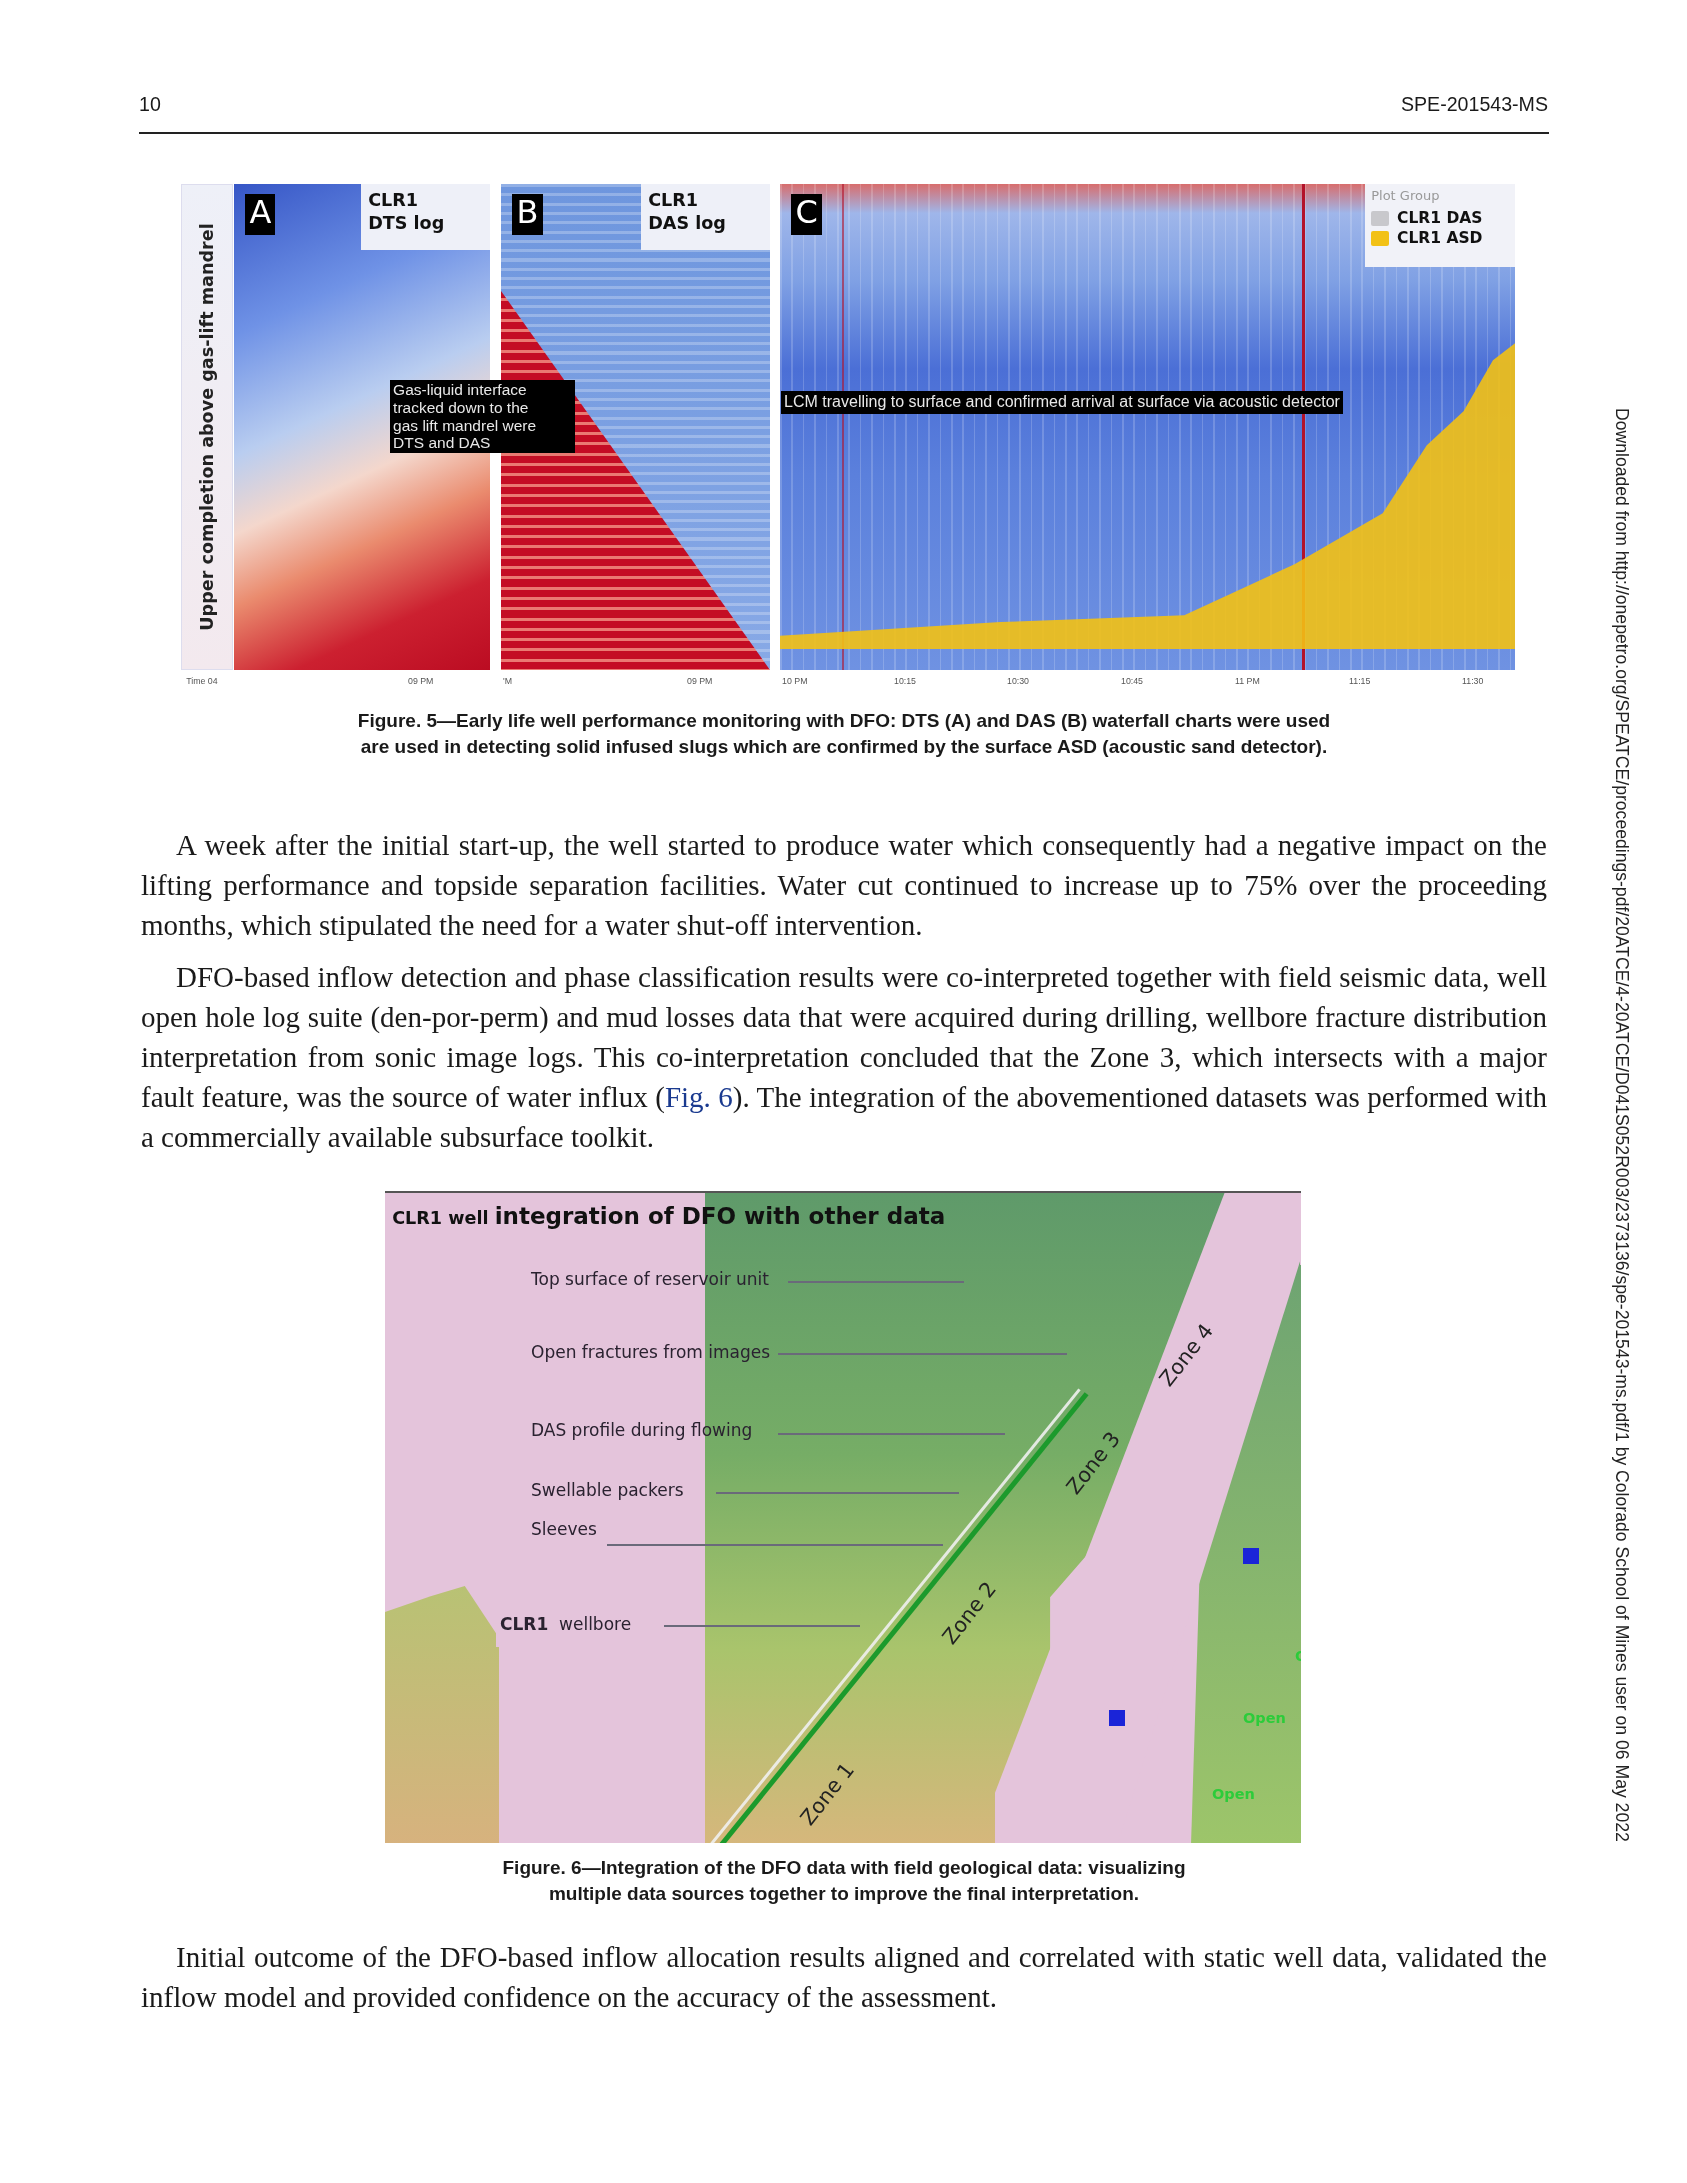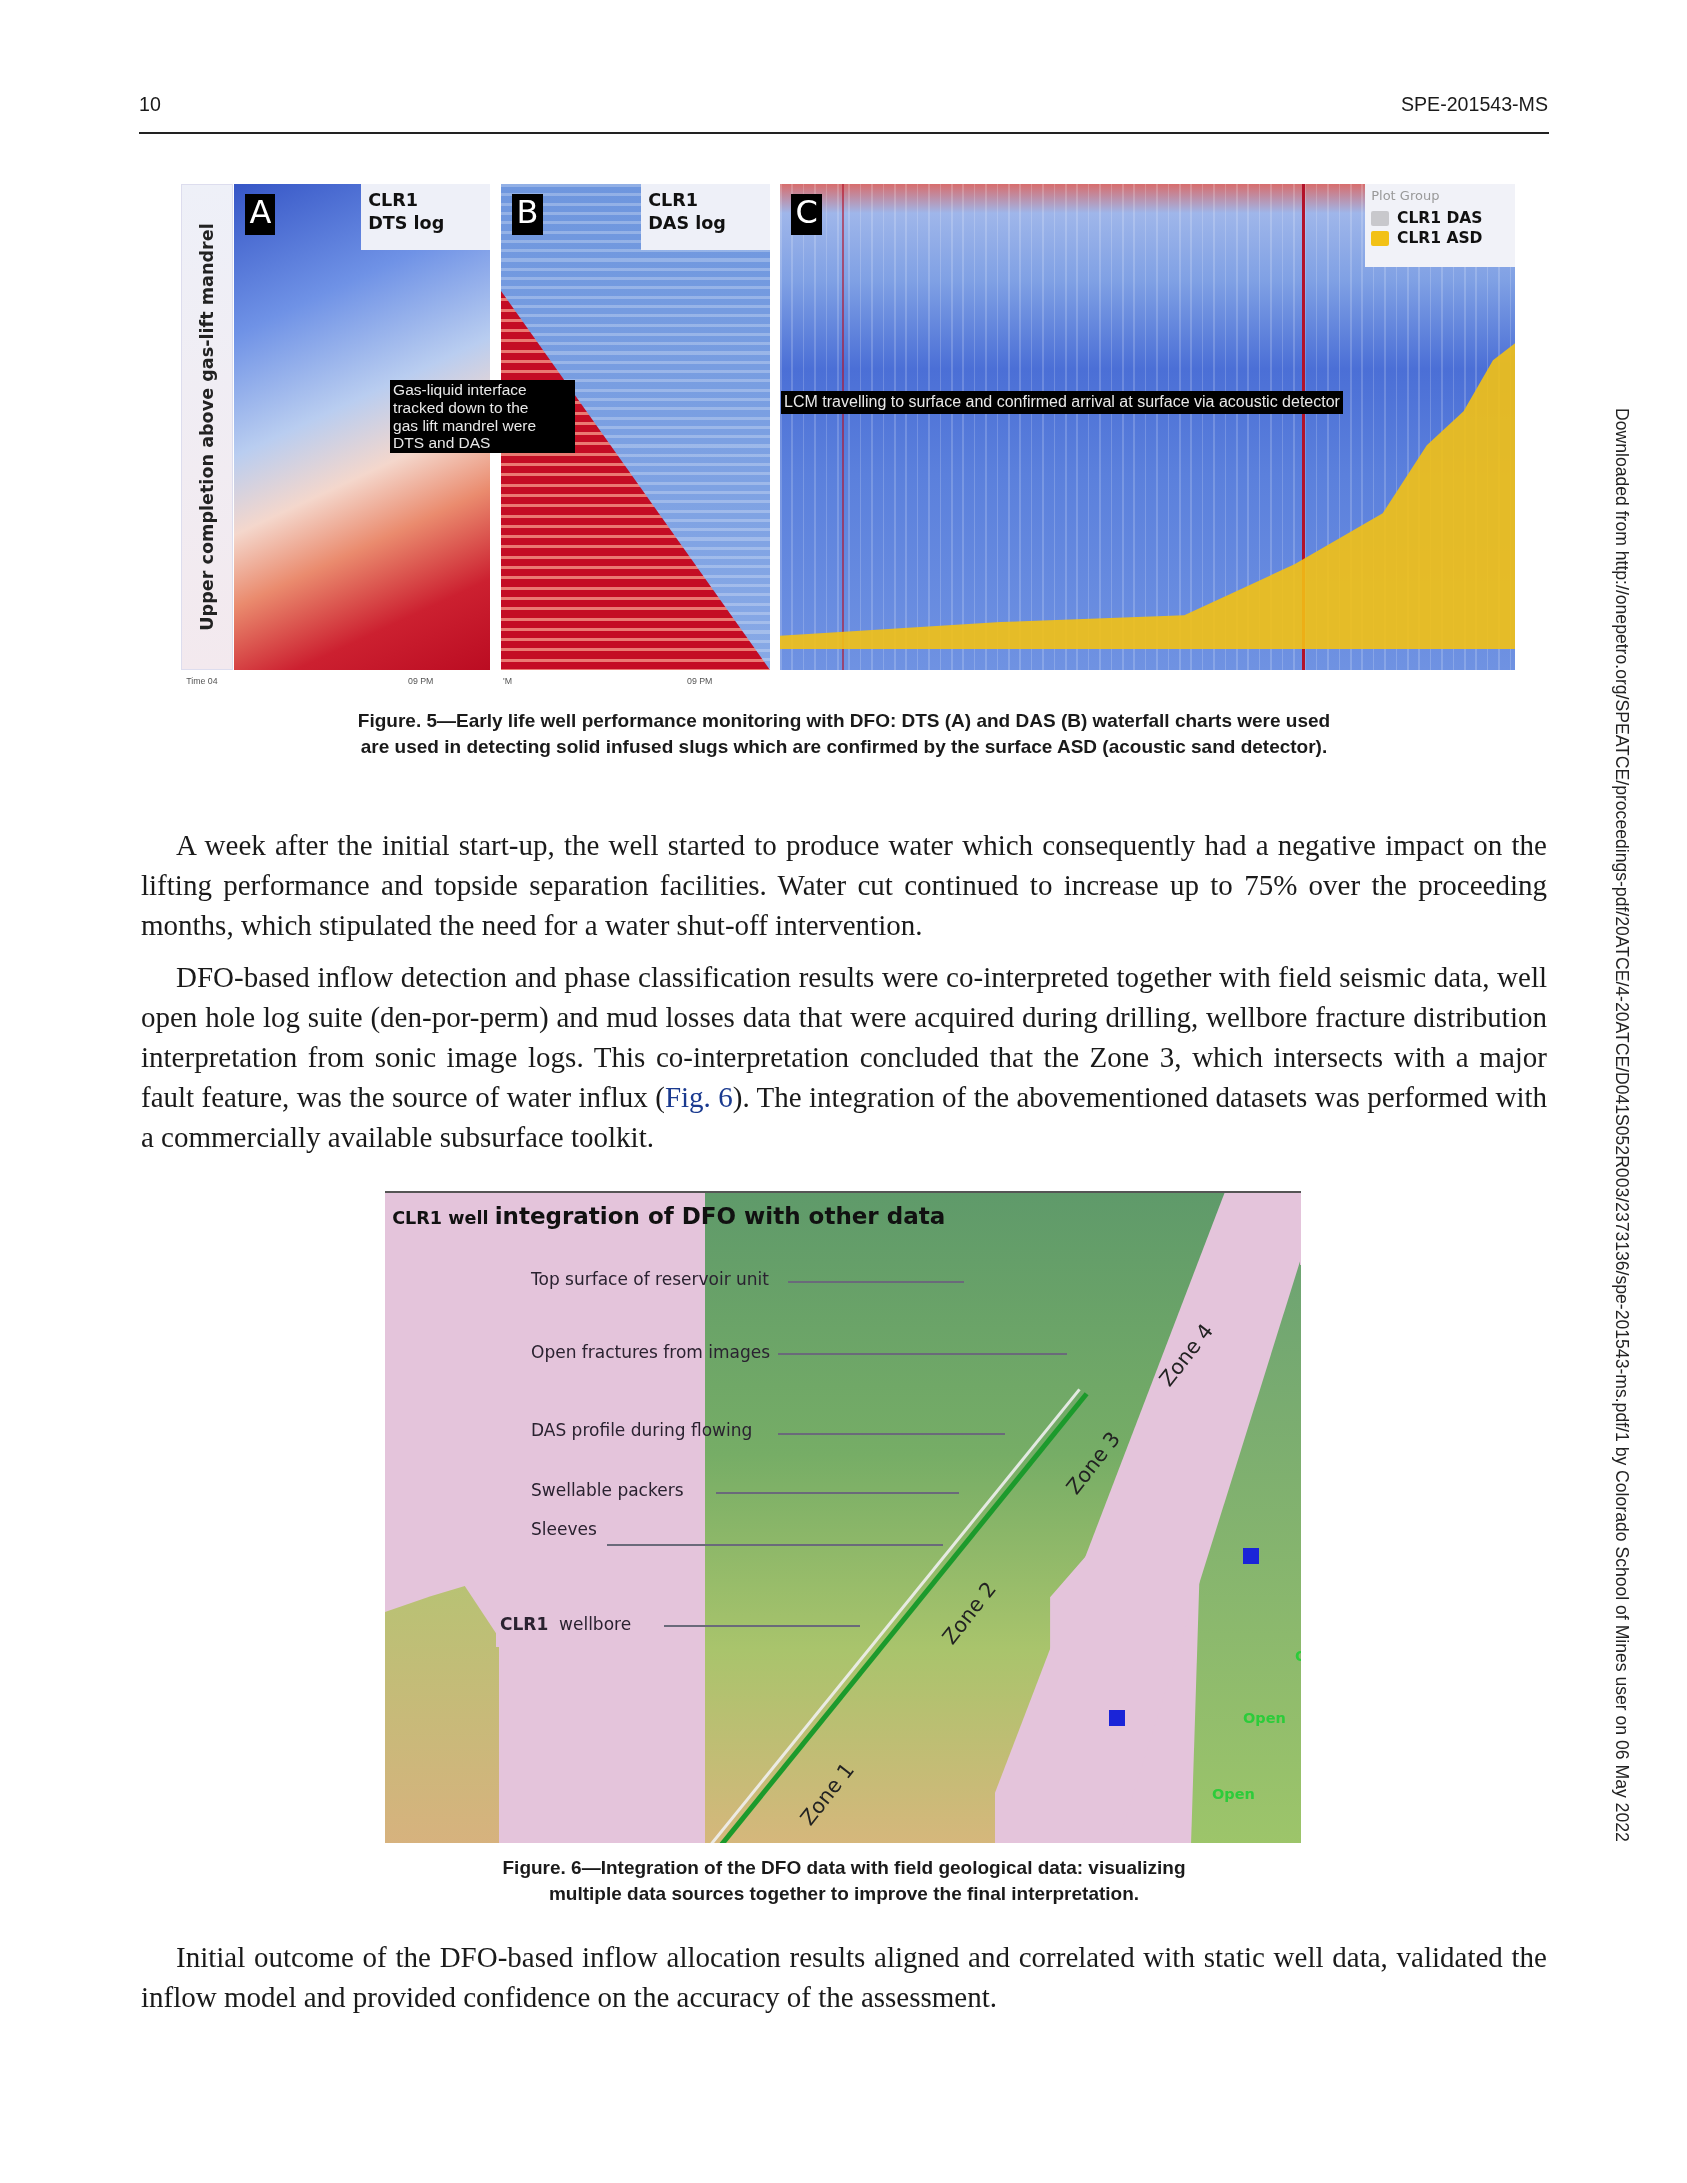--- a/index.html
+++ b/index.html
@@ -125,20 +125,29 @@
   <div class="annot" style="left:600px; top:207px; font-size:16px; padding:2.1px 3.1px;">LCM travelling to surface and confirmed arrival at surface via acoustic detector</div>
 
   <div class="time-axis" style="left:0; width:310px;">
     <span style="left:5.2px;">Time 04</span>
     <span style="left:227px;">09 PM</span>
   </div>
   <div class="time-axis" style="left:320px; width:269px;">
     <span style="left:2.1px;">'M</span>
     <span style="left:186px;">09 PM</span>
   </div>
+  <div class="time-axis" style="left:599px; width:735px;">
+    <span style="left:2.1px;">10 PM</span>
+    <span style="left:114px;">10:15</span>
+    <span style="left:227px;">10:30</span>
+    <span style="left:341px;">10:45</span>
+    <span style="left:455px;">11 PM</span>
+    <span style="left:569px;">11:15</span>
+    <span style="left:682px;">11:30</span>
+  </div>
 </div>
 
 <div class="caption" style="top:708px;">
   <div>Figure. 5—Early life well performance monitoring with DFO: DTS (A) and DAS (B) waterfall charts were used</div>
   <div>are used in detecting solid infused slugs which are confirmed by the surface ASD (acoustic sand detector).</div>
 </div>
 
 <div class="para" style="top:825px;">
   <span class="indent"></span><span>A week after the initial start-up, the well started to produce water which consequently had a negative impact on the lifting performance and topside separation facilities. Water cut continued to increase up to 75% over the proceeding months, which stipulated the need for a water shut-off intervention.</span>
 </div>

